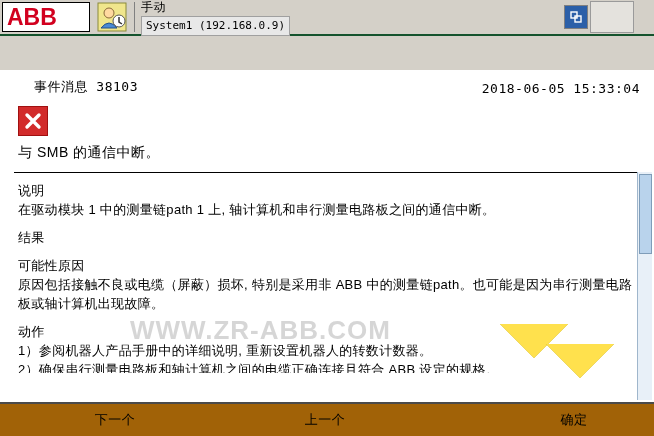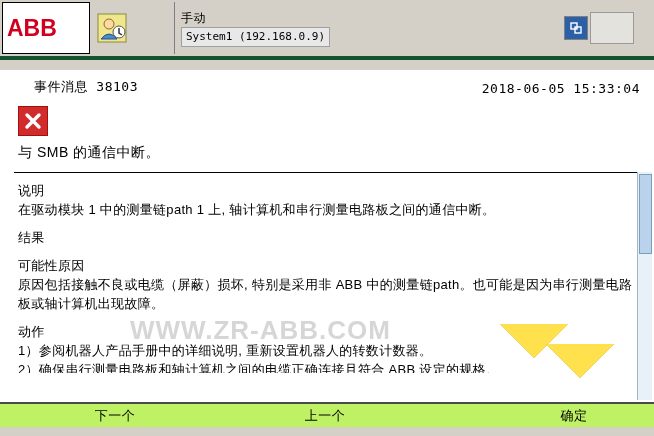--- a/index.html
+++ b/index.html
@@ -20,23 +20,23 @@
     width: 654px;
     height: 436px;
     background: #d4d0c8;
     box-sizing: border-box;
   }
 
   
   .topbar {
     position: absolute;
     left: 0; top: 0;
-    width: 654px; height: 60px;
-    background: #d4d0c8;
-    border-bottom: 4px solid #14532d;
+    width: 654px; height: 36px;
+    background: #d4d0c8;
+    border-bottom: 2px solid #14532d;
     box-sizing: border-box;
     display: flex;
     align-items: stretch;
   }
   .abb-logo {
     width: 88px;
     display: flex;
     align-items: center;
     justify-content: center;
     background: #ffffff;
@@ -61,21 +61,21 @@
     margin: 2px 0;
   }
   .status-col {
     flex: 1;
     display: flex;
     flex-direction: column;
     justify-content: center;
     padding-left: 6px;
     box-sizing: border-box;
   }
-  .status-col.first { border-left: 1px solid #808080; margin-left: 40px; }
+  .status-col.first { border-left: 1px solid #808080; }
   .status-line1 {
     font-size: 12px;
     line-height: 18px;
     letter-spacing: 0.5px;
   }
   .status-line2 {
     font-family: "DejaVu Sans Mono", monospace;
     font-size: 11px;
     line-height: 18px;
     background: #e8e8e8;
@@ -246,22 +246,22 @@
     border-top: 34px solid #ffe14d;
     filter: drop-shadow(0 0 0 #b9a200);
   }
   .arrow.a1 { left: 500px; top: 254px; }
   .arrow.a2 { left: 546px; top: 274px; }
 
   
   .bottombar {
     position: absolute;
     left: 0; top: 402px;
-    width: 654px; height: 25px;
-    background: #bef264;
+    width: 654px; height: 34px;
+    background: #a16207;
     border-top: 2px solid #4a4a4a;
     box-sizing: border-box;
     display: flex;
     align-items: center;
   }
   .bottombar .btn {
     font-size: 13px;
     letter-spacing: 0.5px;
     text-align: center;
     cursor: default;

